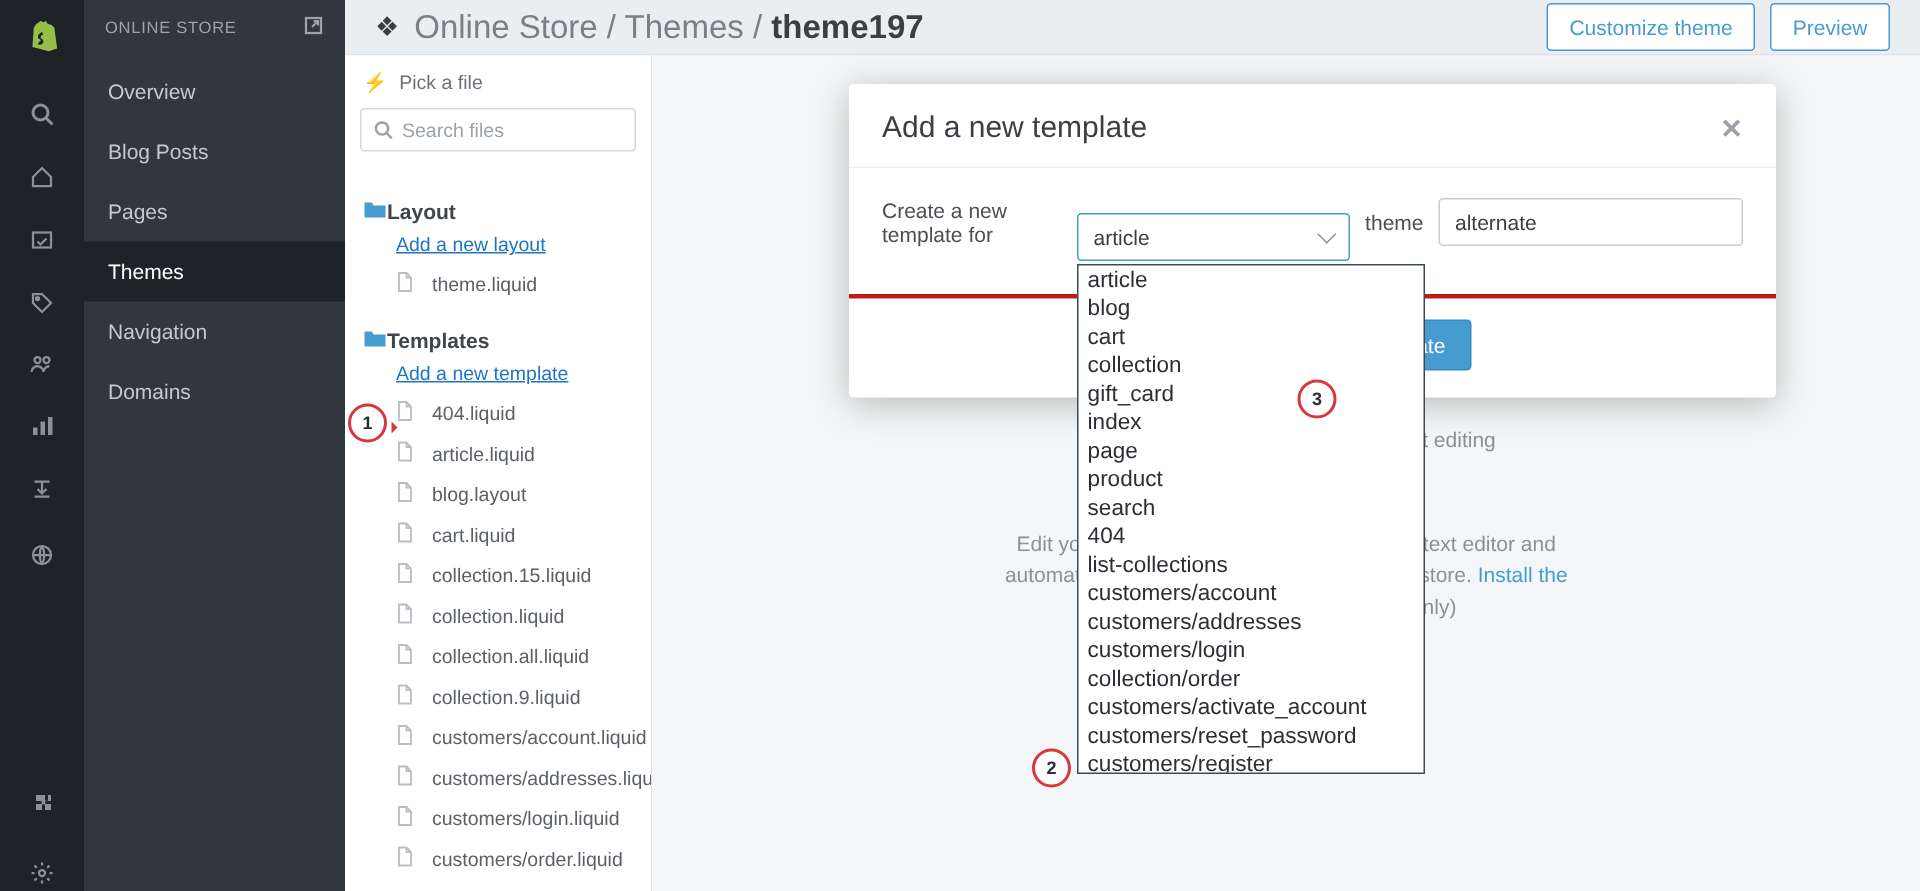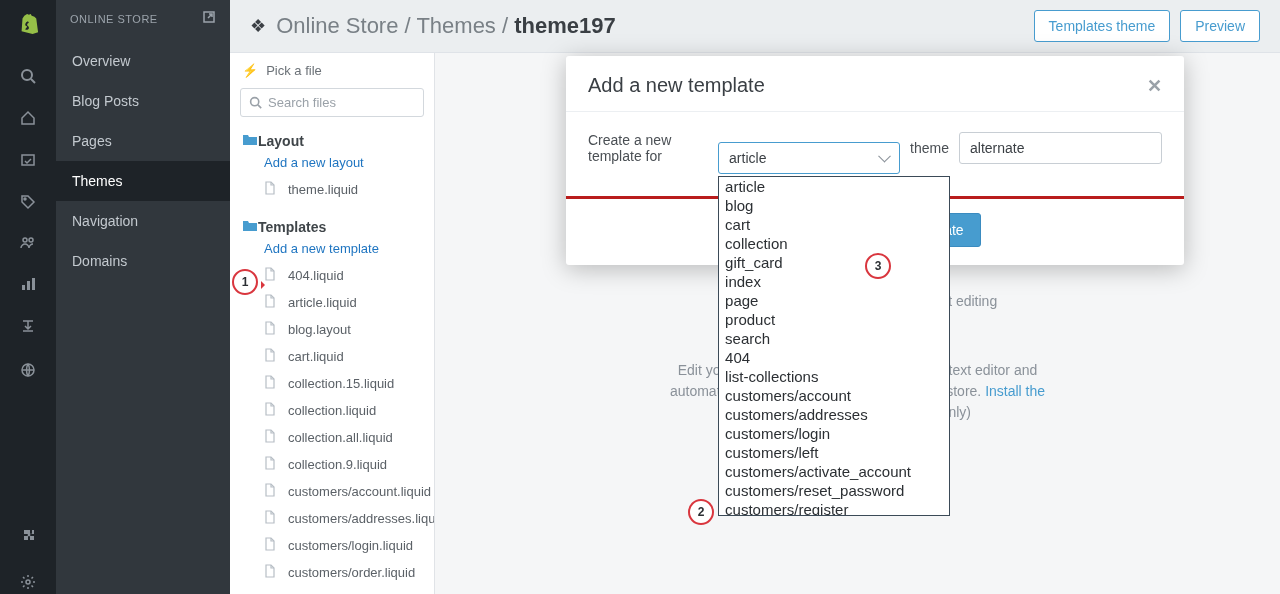--- a/index.html
+++ b/index.html
@@ -16,24 +16,24 @@
 .main { flex: 1; display: flex; flex-direction: column; position: relative; }
 .topbar { height: 56px; display: flex; align-items: center; padding: 0 20px; gap: 10px; background: #ebeef0; border-bottom: 1px solid #dfe3e8; }
 .crumb { font-size: 22px; color: #798086; }
 .crumb a { color: #798086; text-decoration: none; }
 .crumb strong { color: #3a3f44; font-weight: 600; }
 .spacer { flex: 1; }
 .btn { border: 1px solid #479ccf; color: #479ccf; background: #fff; border-radius: 3px; padding: 7px 14px; font-size: 14px; cursor: pointer; }
 .content { flex: 1; display: flex; background: #f5f6f7; }
 .filecol { width: 205px; border-right: 1px solid #e0e3e7; background: #fff; display: flex; flex-direction: column; }
 .pickbar { padding: 10px 12px; font-size: 13px; color: #6b7177; display: flex; align-items: center; gap: 8px; }
-.searchbox { margin: 0 10px 8px 10px; border: 1px solid #d3d8dd; border-radius: 3px; padding: 6px 8px; display: flex; align-items: center; gap: 6px; color: #9aa1a8; font-size: 13px; }
+.searchbox { margin: 0 10px 24px 10px; border: 1px solid #d3d8dd; border-radius: 3px; padding: 6px 8px; display: flex; align-items: center; gap: 6px; color: #9aa1a8; font-size: 13px; }
 .section-head { display: flex; align-items: center; gap: 0; padding: 8px 12px 4px 12px; font-size: 14px; font-weight: 600; color: #3f4549; }
 .folder-ic { color: #479ccf; }
-.add-link { color: #1f75c1; font-size: 13px; padding: 2px 0 6px 34px; cursor: pointer; display: block; }
+.add-link { color: #1f75c1; font-size: 13px; text-decoration: underline; padding: 2px 0 6px 34px; cursor: pointer; display: block; }
 .filelist { padding: 0 0 8px 0; }
 .filelist .file { display: flex; align-items: center; gap: 12px; padding: 5px 12px 5px 34px; font-size: 13px; color: #5b6167; white-space: nowrap; overflow: hidden; text-overflow: ellipsis; }
 .file-ic { color: #b7bec5; font-size: 12px; }
 .editor { flex: 1; position: relative; background: #f5f6f7; }
 .editor-inner { position: absolute; inset: 0; display: flex; flex-direction: column; align-items: center; justify-content: center; gap: 18px; color: #8a9199; font-size: 14px; padding: 20px; text-align: center; }
 .arrow-svg { width: 70px; height: 50px; opacity: .5; }
 .or-div { display: flex; align-items: center; gap: 10px; color: #aab1b8; font-size: 13px; }
 .or-div .line { width: 28px; height: 1px; background: #d6dbdf; }
 .editor-inner a { color: #479ccf; text-decoration: none; }
 .callout { position: absolute; width: 26px; height: 26px; border: 2px solid #d9363e; border-radius: 50%; background: #fff; color: #2b2f33; font-size: 12px; font-weight: 700; display: flex; align-items: center; justify-content: center; z-index: 30; }
@@ -156,21 +156,21 @@
 
   <div class="main">
     <div class="topbar">
       <span style="font-size:18px;color:#3a3f44;">❖</span>
       <span class="crumb">
         <a>Online Store</a> / 
         <a>Themes</a> / 
         <strong>theme197</strong>
       </span>
       <span class="spacer"></span>
-      <button class="btn">Templates theme</button>
+      <button class="btn">Customize theme</button>
       <button class="btn">Preview</button>
     </div>
 
     <div class="content">
 
       <div class="filecol">
         <div class="pickbar">
           <span>⚡</span>
           <span>Pick a file</span>
         </div>
@@ -334,21 +334,21 @@
                 <div class="opt">gift_card</div>
                 <div class="opt">index</div>
                 <div class="opt">page</div>
                 <div class="opt">product</div>
                 <div class="opt">search</div>
                 <div class="opt">404</div>
                 <div class="opt">list-collections</div>
                 <div class="opt">customers/account</div>
                 <div class="opt">customers/addresses</div>
                 <div class="opt">customers/login</div>
-                <div class="opt">customers/left</div>
+                <div class="opt">collection/order</div>
                 <div class="opt">customers/activate_account</div>
                 <div class="opt">customers/reset_password</div>
                 <div class="opt">customers/register</div>
               </div>
           </div>
           <span>theme</span>
           <input class="text-input" value="alternate" style="">
         </div>
       </div>
       <div class="modal-foot">

